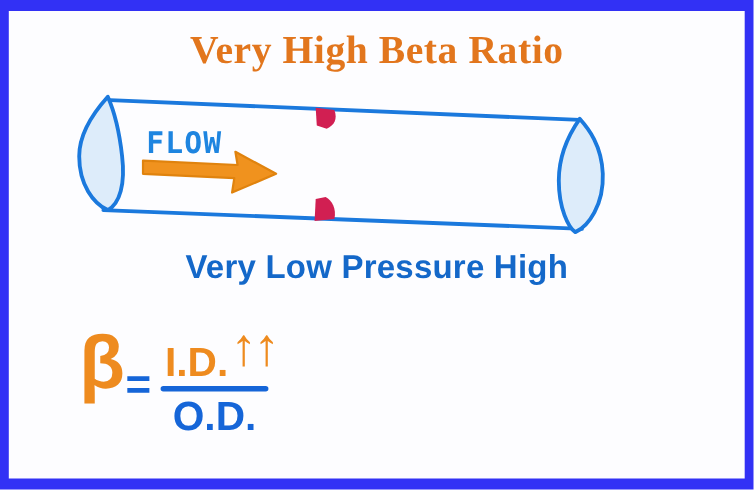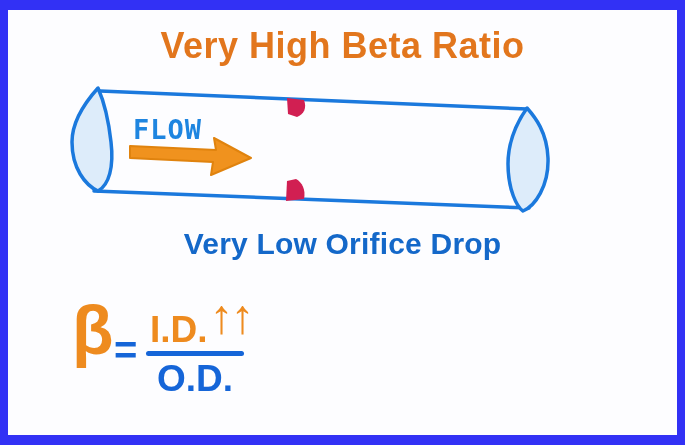--- a/index.html
+++ b/index.html
@@ -10,21 +10,21 @@
   }
   html,body{margin:0;padding:0;}
   body{width:685px;height:445px;overflow:hidden;font-family:"Liberation Sans",sans-serif;}
   .frame{
     position:relative;box-sizing:border-box;width:685px;height:445px;
     border:10px solid var(--border);border-left-width:8px;border-right-width:8px;
     background:var(--bg);overflow:hidden;
   }
   .title{
     position:absolute;top:14px;left:0;width:100%;margin:0;text-align:center;
-    font-family:Liberation Sans, sans-serif;font-weight:bold;font-size:36px;line-height:1.2;
+    font-family:Liberation Serif, serif;font-weight:bold;font-size:36px;line-height:1.2;
     color:var(--title_orange);letter-spacing:0.5px;
   }
   .pipe-svg{position:absolute;left:0;top:70px;width:669px;height:145px;}
   .flow-text{
     font-family:"DejaVu Sans Mono",monospace;font-weight:bold;font-size:27px;
     fill:var(--flow_blue);letter-spacing:1px;
   }
   .caption{
     position:absolute;top:216px;left:0;width:100%;text-align:center;
     font-size:30px;font-weight:bold;line-height:1.2;color:var(--caption_blue);
@@ -71,21 +71,21 @@
     <path d="M527,108 C520,118 508,138 508,164 C508,190 517,207 523,211 C535,206 549,186 548,158 C547,132 535,117 527,108 Z" style="fill:var(--cap_fill);stroke:var(--pipe_blue)" stroke-width="3.5" stroke-linejoin="round"></path>
 
     <path d="M287,98 L304,100 C307,108 304,114 297,117 L288,114 Z" style="fill:var(--orifice_crimson)"></path>
     <path d="M286,201 L304,199 C306,190 302,182 296,179 L287,181 Z" style="fill:var(--orifice_crimson)"></path>
 
     <path d="M130,146 L216,150 L214,138 L251,158 L211,175 L213,162 L130,158 Z" style="fill:var(--arrow_orange);stroke:var(--arrow_edge)" stroke-width="2" stroke-linejoin="round"></path>
 
     <text class="flow-text" x="133" y="139">FLOW</text>
   </svg>
 
-  <div class="caption">Very Low Orifice Drop</div>
+  <div class="caption">Very Low Pressure High</div>
 
   <div class="formula">
     <span class="beta">β</span>
     <span class="eq">=</span>
     <div class="frac">
       <div class="num-row">
         <span class="num">I.D.</span>
         <span class="arrows">↑↑</span>
       </div>
       <div class="frac-line"></div>

